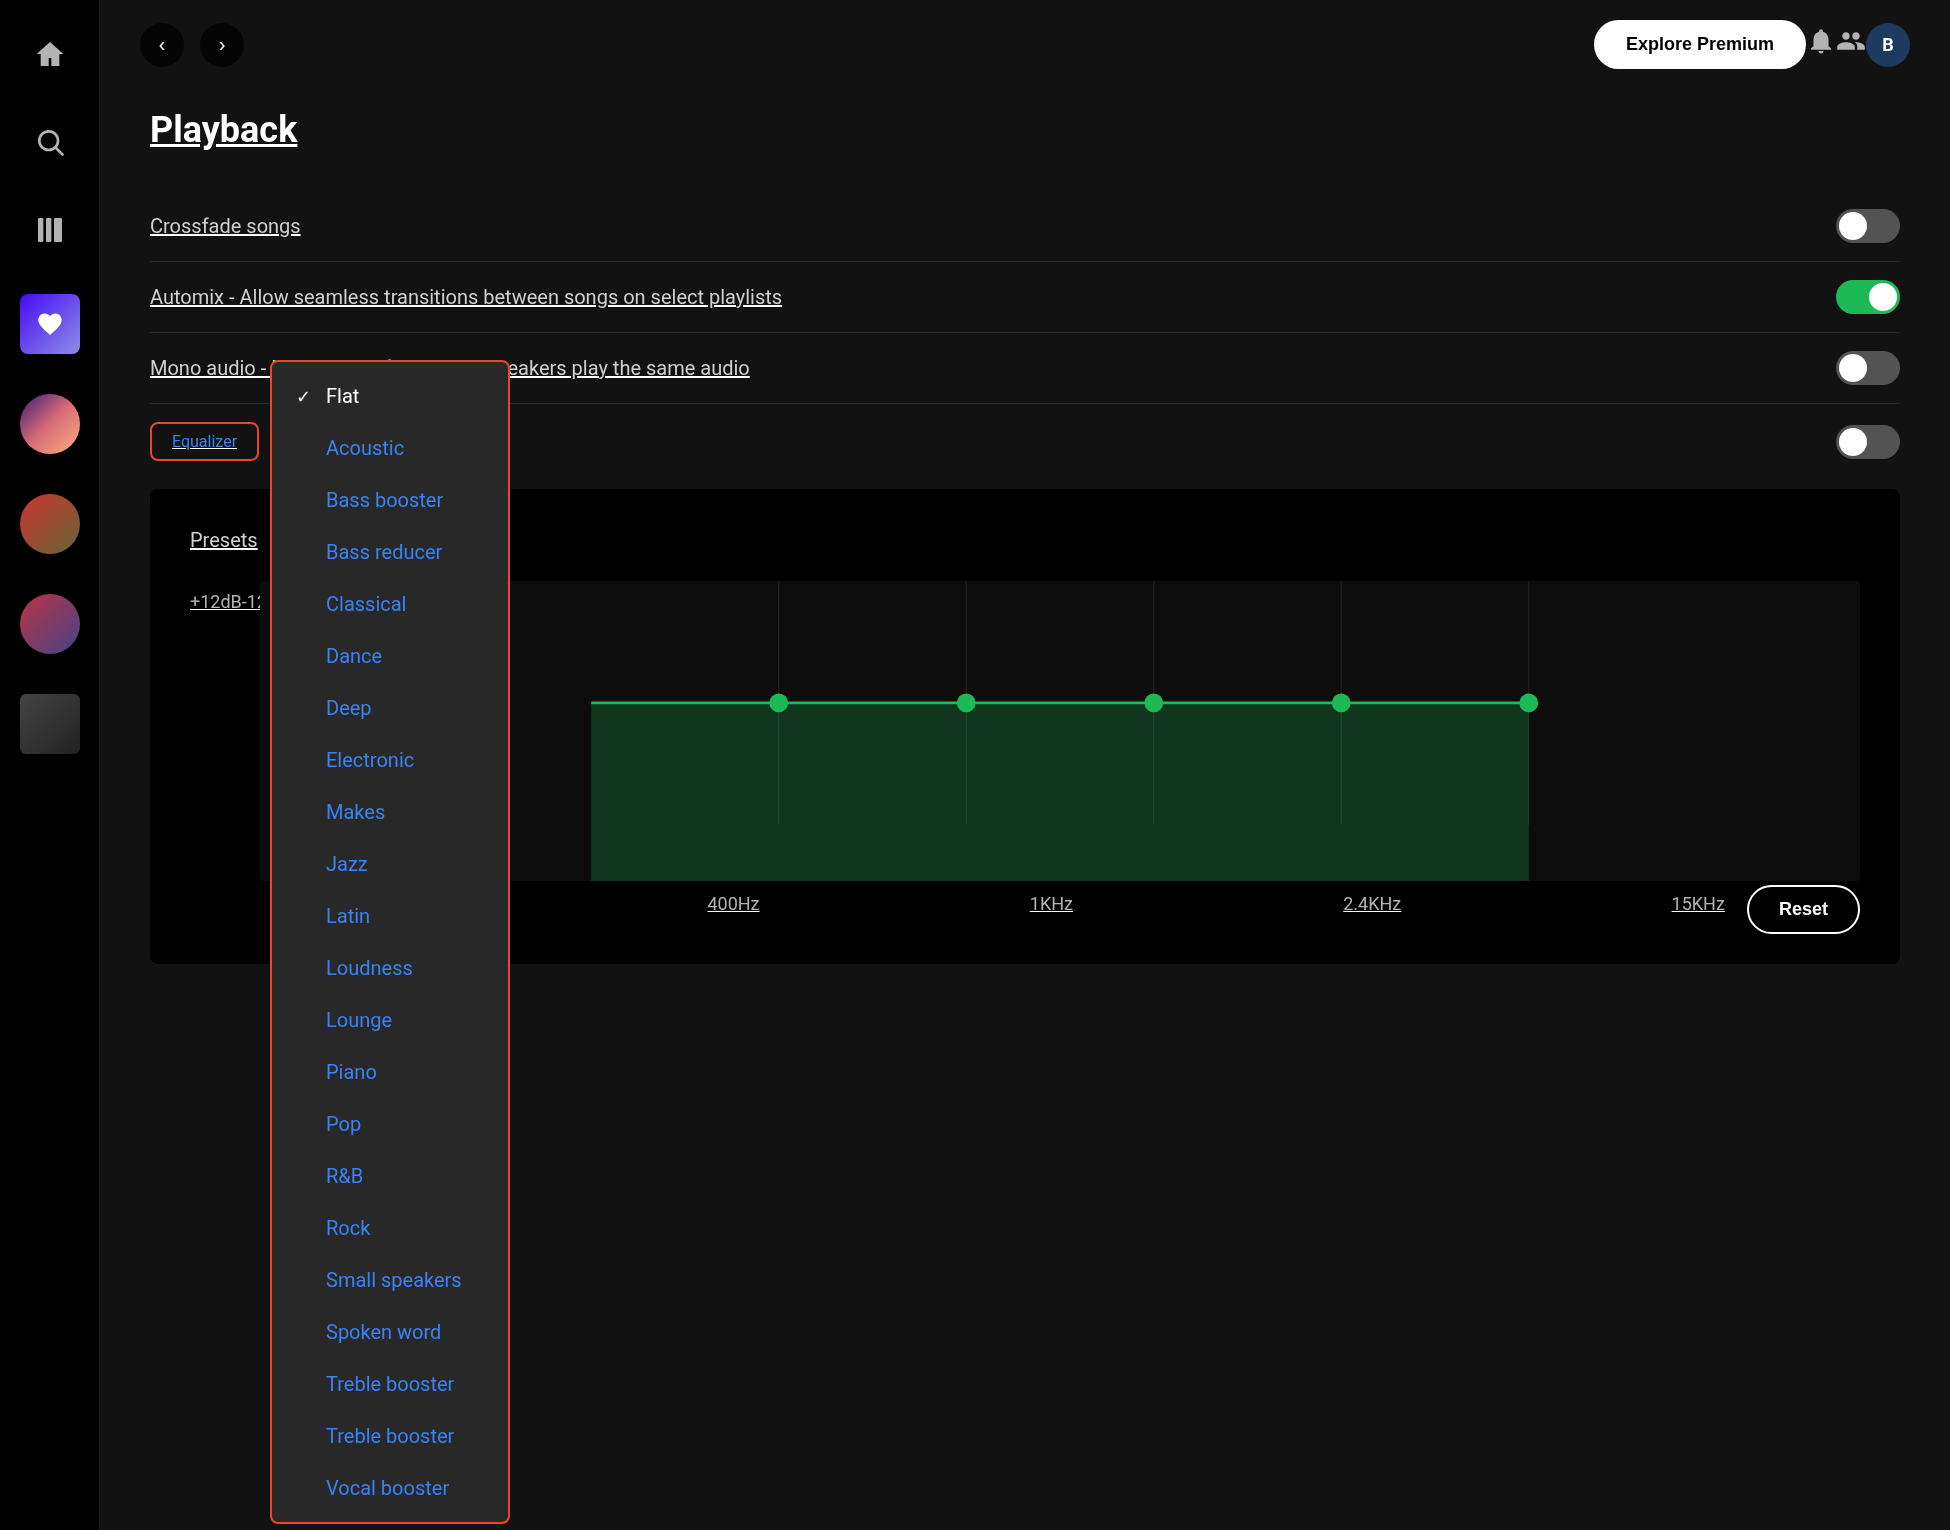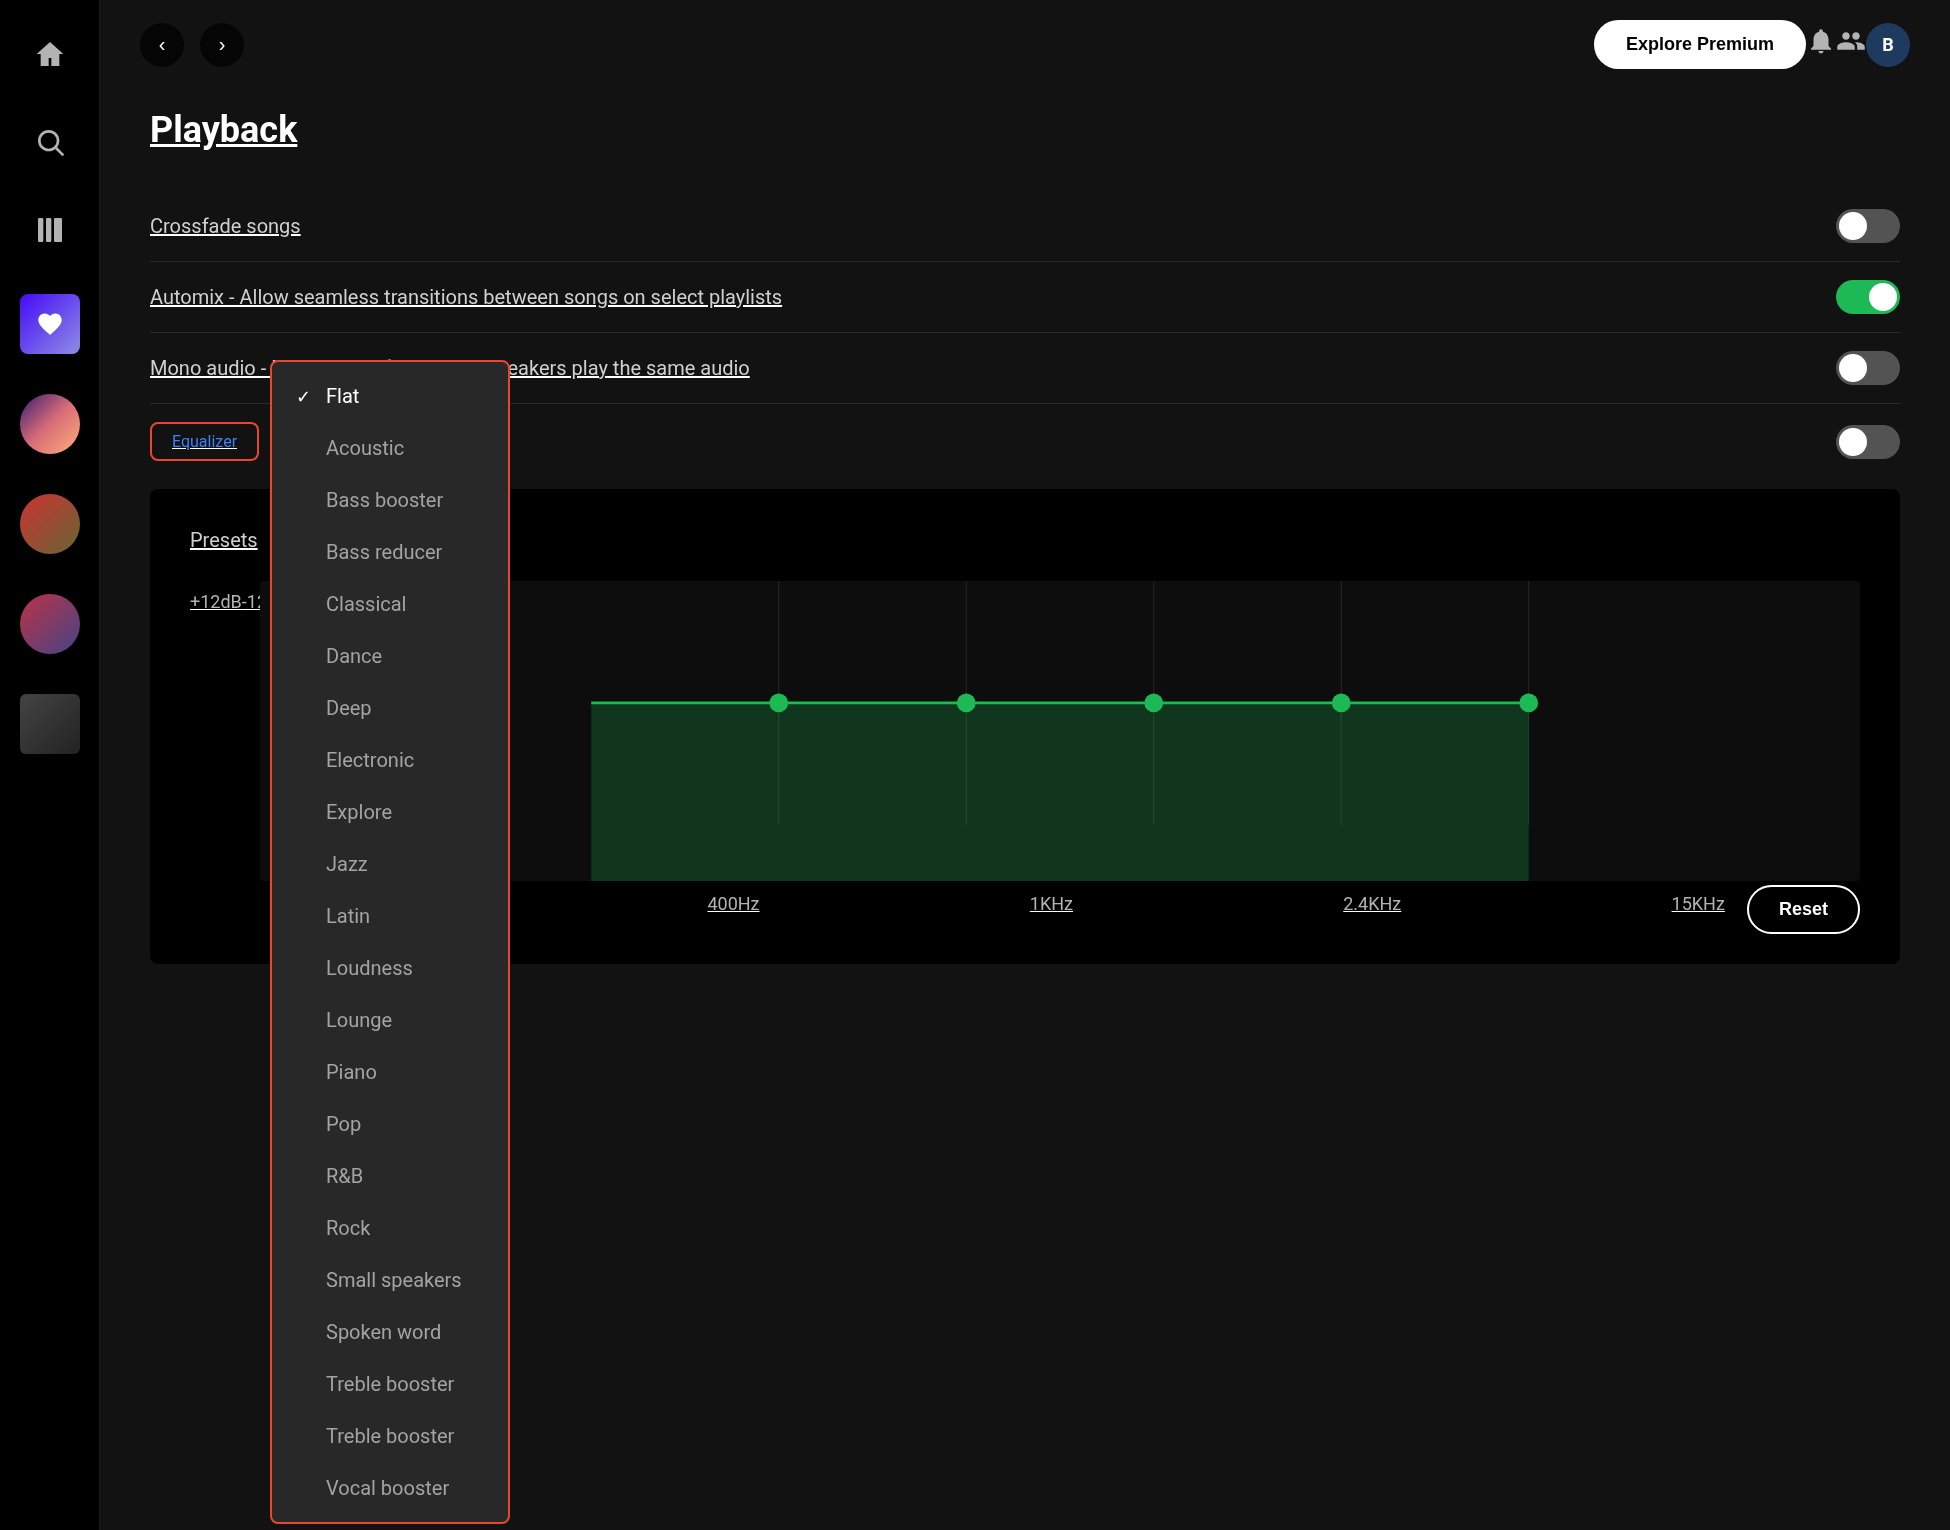--- a/index.html
+++ b/index.html
@@ -244,21 +244,21 @@
       background: #282828;
       border-radius: 8px;
       border: 2px solid #e8472a;
       z-index: 100;
       min-width: 240px;
       padding: 8px 0;
     }
     .dropdown-item {
       padding: 14px 24px;
       font-size: 20px;
-      color: #a3a3a3;
+      color: #3b82f6;
       cursor: pointer;
       display: flex;
       align-items: center;
       gap: 10px;
     }
     .dropdown-item.active {
       color: #fff;
     }
     .checkmark {
       font-size: 18px;
@@ -478,21 +478,21 @@
   <div class="dropdown-item">
     <span class="checkmark"> </span>
     <span>Deep</span>
   </div>
   <div class="dropdown-item">
     <span class="checkmark"> </span>
     <span>Electronic</span>
   </div>
   <div class="dropdown-item">
     <span class="checkmark"> </span>
-    <span>Explore</span>
+    <span>Makes</span>
   </div>
   <div class="dropdown-item">
     <span class="checkmark"> </span>
     <span>Jazz</span>
   </div>
   <div class="dropdown-item">
     <span class="checkmark"> </span>
     <span>Latin</span>
   </div>
   <div class="dropdown-item">

